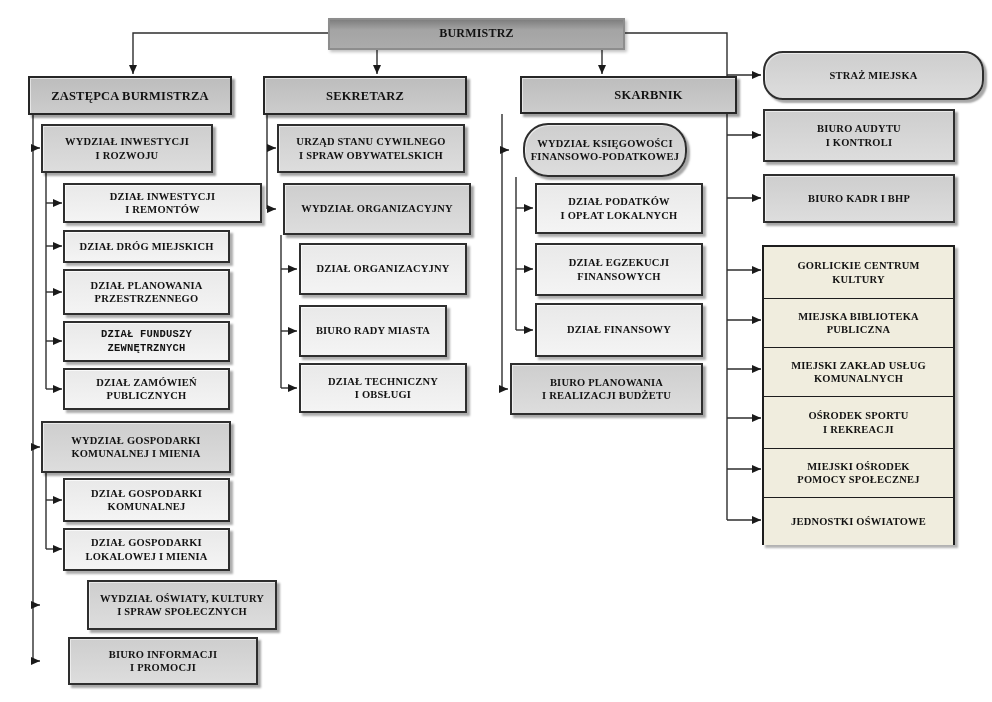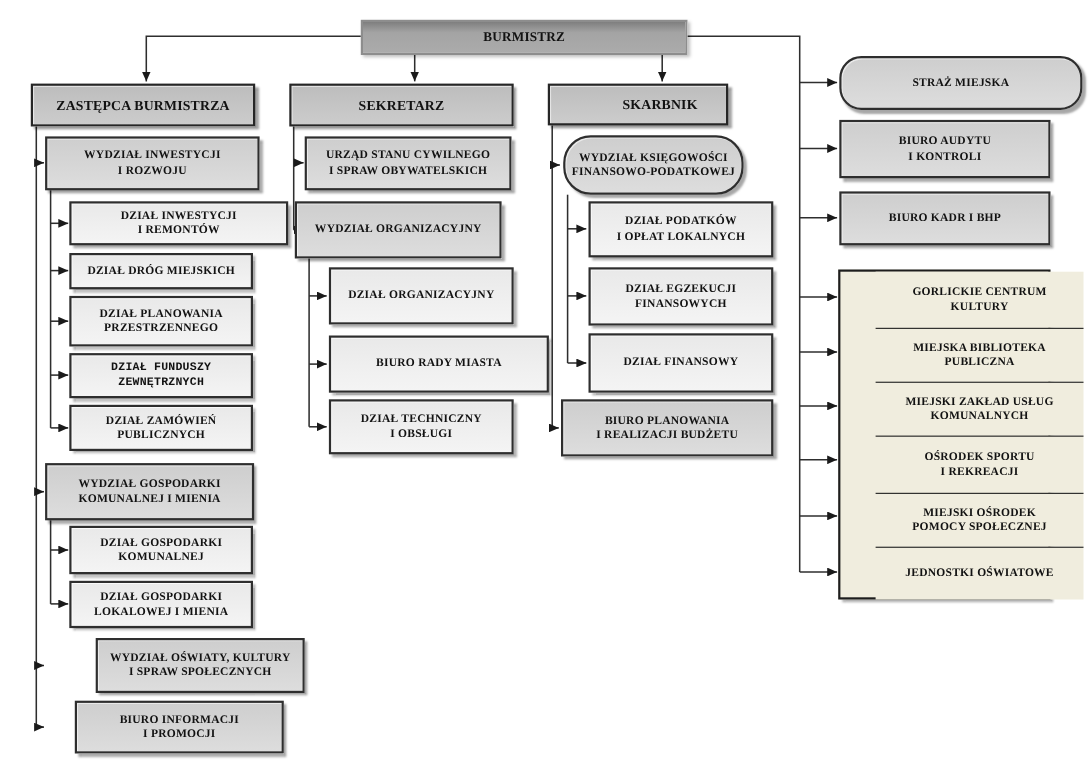--- a/index.html
+++ b/index.html
@@ -39,21 +39,21 @@
   .unit-stack{
     position:absolute;z-index:1;box-sizing:border-box;
     border:2px solid #1d1d1d;background:#f0edde;
     box-shadow:3px 3px 2px rgba(0,0,0,.3);
   }
   .unit{
     position:relative;width:100%;box-sizing:border-box;z-index:1;
     display:flex;align-items:center;justify-content:center;
     text-align:center;font-weight:bold;color:#121212;
     white-space:pre-line;line-height:1.28;letter-spacing:.2px;
-    padding:12px 4px;font-size:10.5px;background:#f0edde;margin-left:32px;
+    padding:12px 4px;font-size:10.5px;background:#f0edde;
   }
   .unit + .unit{border-top:1.5px solid #1d1d1d;}
   path.wire{stroke:#2e2e2e;stroke-width:1.4;fill:none;}
   path.arrow{stroke:#2e2e2e;stroke-width:1.4;fill:none;marker-end:url(#arw);}
 </style>
 </head>
 <body>
 
 <div id="org-canvas">
 
@@ -104,21 +104,21 @@
     <path class="arrow" d="M502,150 H509"></path>
     <path class="arrow" d="M502,389 H508"></path>
     <path class="arrow" d="M516,208 H533"></path>
     <path class="arrow" d="M516,269 H533"></path>
     <path class="arrow" d="M516,330 H533"></path>
   </svg>
 
   <div class="node root" style="left:328px;top:18px;width:297px;height:32px;">BURMISTRZ</div>
 
   <div class="node head" style="left:28px;top:76px;width:204px;height:39px;">ZASTĘPCA BURMISTRZA</div>
-  <div class="node wydzial" style="left:41px;top:124px;width:195px;height:49px;">WYDZIAŁ INWESTYCJI
+  <div class="node wydzial" style="left:41px;top:124px;width:172px;height:49px;">WYDZIAŁ INWESTYCJI
 I ROZWOJU</div>
   <div class="node dzial" style="left:63px;top:183px;width:199px;height:40px;">DZIAŁ INWESTYCJI
 I REMONTÓW</div>
   <div class="node dzial" style="left:63px;top:230px;width:167px;height:33px;">DZIAŁ DRÓG MIEJSKICH</div>
   <div class="node dzial" style="left:63px;top:269px;width:167px;height:46px;">DZIAŁ PLANOWANIA
 PRZESTRZENNEGO</div>
   <div class="node dzial" style="left:63px;top:321px;width:167px;height:41px;font-family:Liberation Mono, monospace;">DZIAŁ FUNDUSZY
 ZEWNĘTRZNYCH</div>
   <div class="node dzial" style="left:63px;top:368px;width:167px;height:42px;">DZIAŁ ZAMÓWIEŃ
 PUBLICZNYCH</div>
@@ -129,28 +129,28 @@
   <div class="node dzial" style="left:63px;top:528px;width:167px;height:43px;">DZIAŁ GOSPODARKI
 LOKALOWEJ I MIENIA</div>
   <div class="node wydzial" style="left:41px;top:580px;width:190px;height:50px;margin-left:46px;">WYDZIAŁ OŚWIATY, KULTURY
 I SPRAW SPOŁECZNYCH</div>
   <div class="node wydzial" style="left:41px;top:637px;width:190px;height:48px;margin-left:27px;">BIURO INFORMACJI
 I PROMOCJI</div>
 
   <div class="node head" style="left:263px;top:76px;width:204px;height:39px;">SEKRETARZ</div>
   <div class="node wydzial" style="left:277px;top:124px;width:188px;height:49px;">URZĄD STANU CYWILNEGO
 I SPRAW OBYWATELSKICH</div>
-  <div class="node wydzial" style="left:268px;top:183px;width:188px;height:52px;">WYDZIAŁ ORGANIZACYJNY</div>
+  <div class="node wydzial" style="left:283px;top:183px;width:188px;height:52px;">WYDZIAŁ ORGANIZACYJNY</div>
   <div class="node dzial" style="left:299px;top:243px;width:168px;height:52px;">DZIAŁ ORGANIZACYJNY</div>
-  <div class="node dzial" style="left:299px;top:305px;width:200px;height:52px;">BIURO RADY MIASTA</div>
+  <div class="node dzial" style="left:299px;top:305px;width:148px;height:52px;">BIURO RADY MIASTA</div>
   <div class="node dzial" style="left:299px;top:363px;width:168px;height:50px;">DZIAŁ TECHNICZNY
 I OBSŁUGI</div>
 
-  <div class="node head" style="left:498px;top:76px;width:164px;height:38px;padding-left:44px;">SKARBNIK</div>
-  <div class="node wydzial" style="left:512px;top:123px;width:164px;height:54px;border-radius:25px;">WYDZIAŁ KSIĘGOWOŚCI
+  <div class="node head" style="left:520px;top:76px;width:217px;height:38px;padding-left:44px;">SKARBNIK</div>
+  <div class="node wydzial" style="left:523px;top:123px;width:164px;height:54px;border-radius:25px;">WYDZIAŁ KSIĘGOWOŚCI
 FINANSOWO-PODATKOWEJ</div>
   <div class="node dzial" style="left:535px;top:183px;width:168px;height:51px;">DZIAŁ PODATKÓW
 I OPŁAT LOKALNYCH</div>
   <div class="node dzial" style="left:535px;top:243px;width:168px;height:53px;">DZIAŁ EGZEKUCJI
 FINANSOWYCH</div>
   <div class="node dzial" style="left:535px;top:303px;width:168px;height:54px;">DZIAŁ FINANSOWY</div>
   <div class="node wydzial" style="left:510px;top:363px;width:193px;height:52px;">BIURO PLANOWANIA
 I REALIZACJI BUDŻETU</div>
 
   <div class="node wydzial" style="left:763px;top:51px;width:221px;height:49px;border-radius:20px;">STRAŻ MIEJSKA</div>

